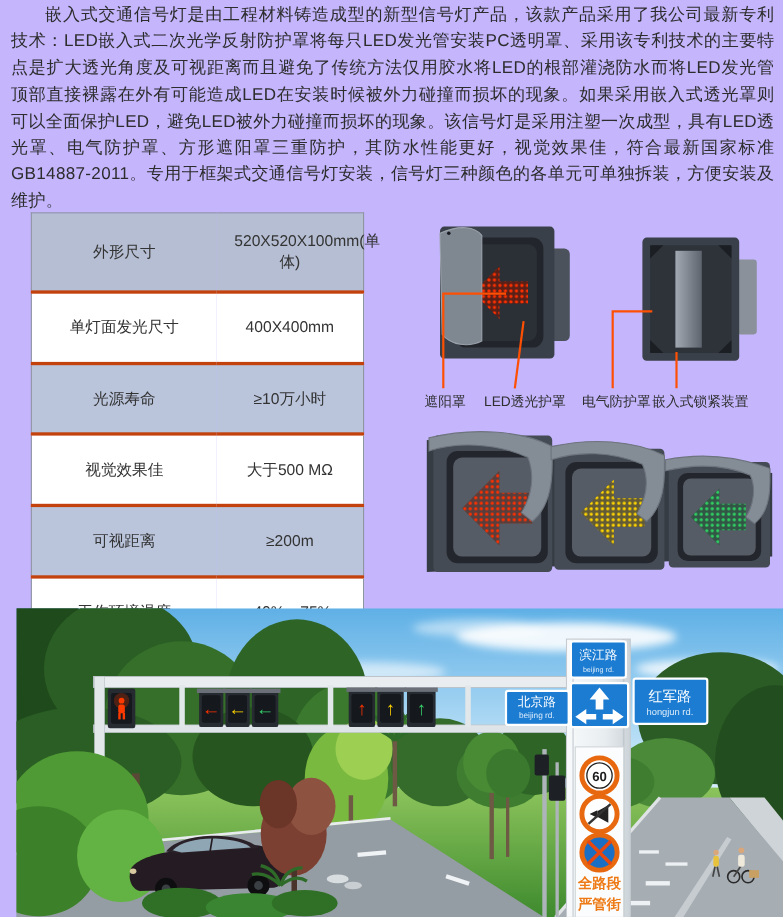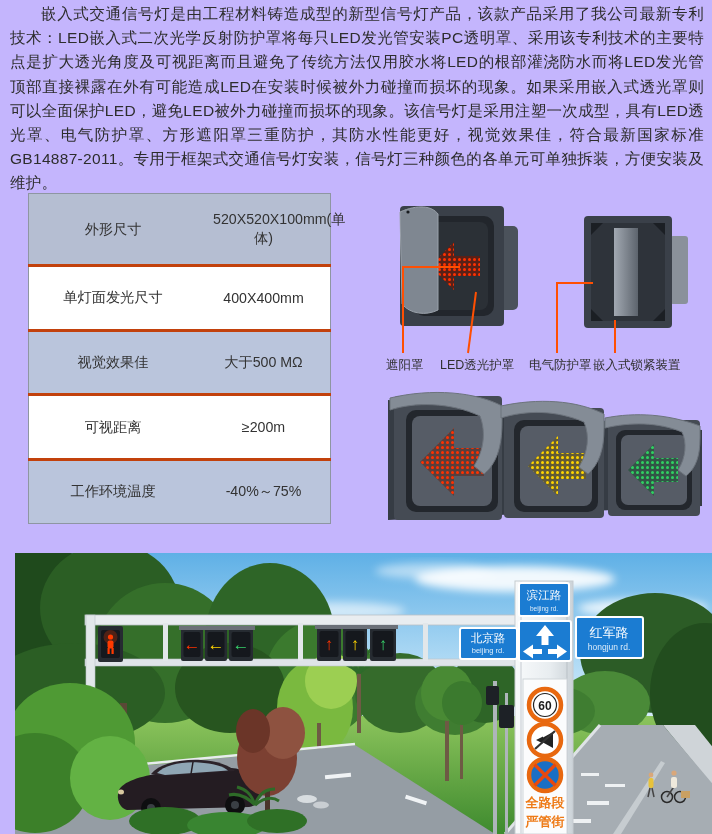--- a/index.html
+++ b/index.html
@@ -32,20 +32,24 @@
     <tbody>
       <tr>
           <td class="k">外形尺寸</td>
           <td class="v">520X520X100mm(单体)</td>
         </tr>
       <tr>
           <td class="k">单灯面发光尺寸</td>
           <td class="v">400X400mm</td>
         </tr>
       <tr>
+          <td class="k">光源寿命</td>
+          <td class="v">≥10万小时</td>
+        </tr>
+      <tr>
           <td class="k">视觉效果佳</td>
           <td class="v">大于500 MΩ</td>
         </tr>
       <tr>
           <td class="k">可视距离</td>
           <td class="v">≥200m</td>
         </tr>
       <tr>
           <td class="k">工作环境温度</td>
           <td class="v">-40%～75%</td>

